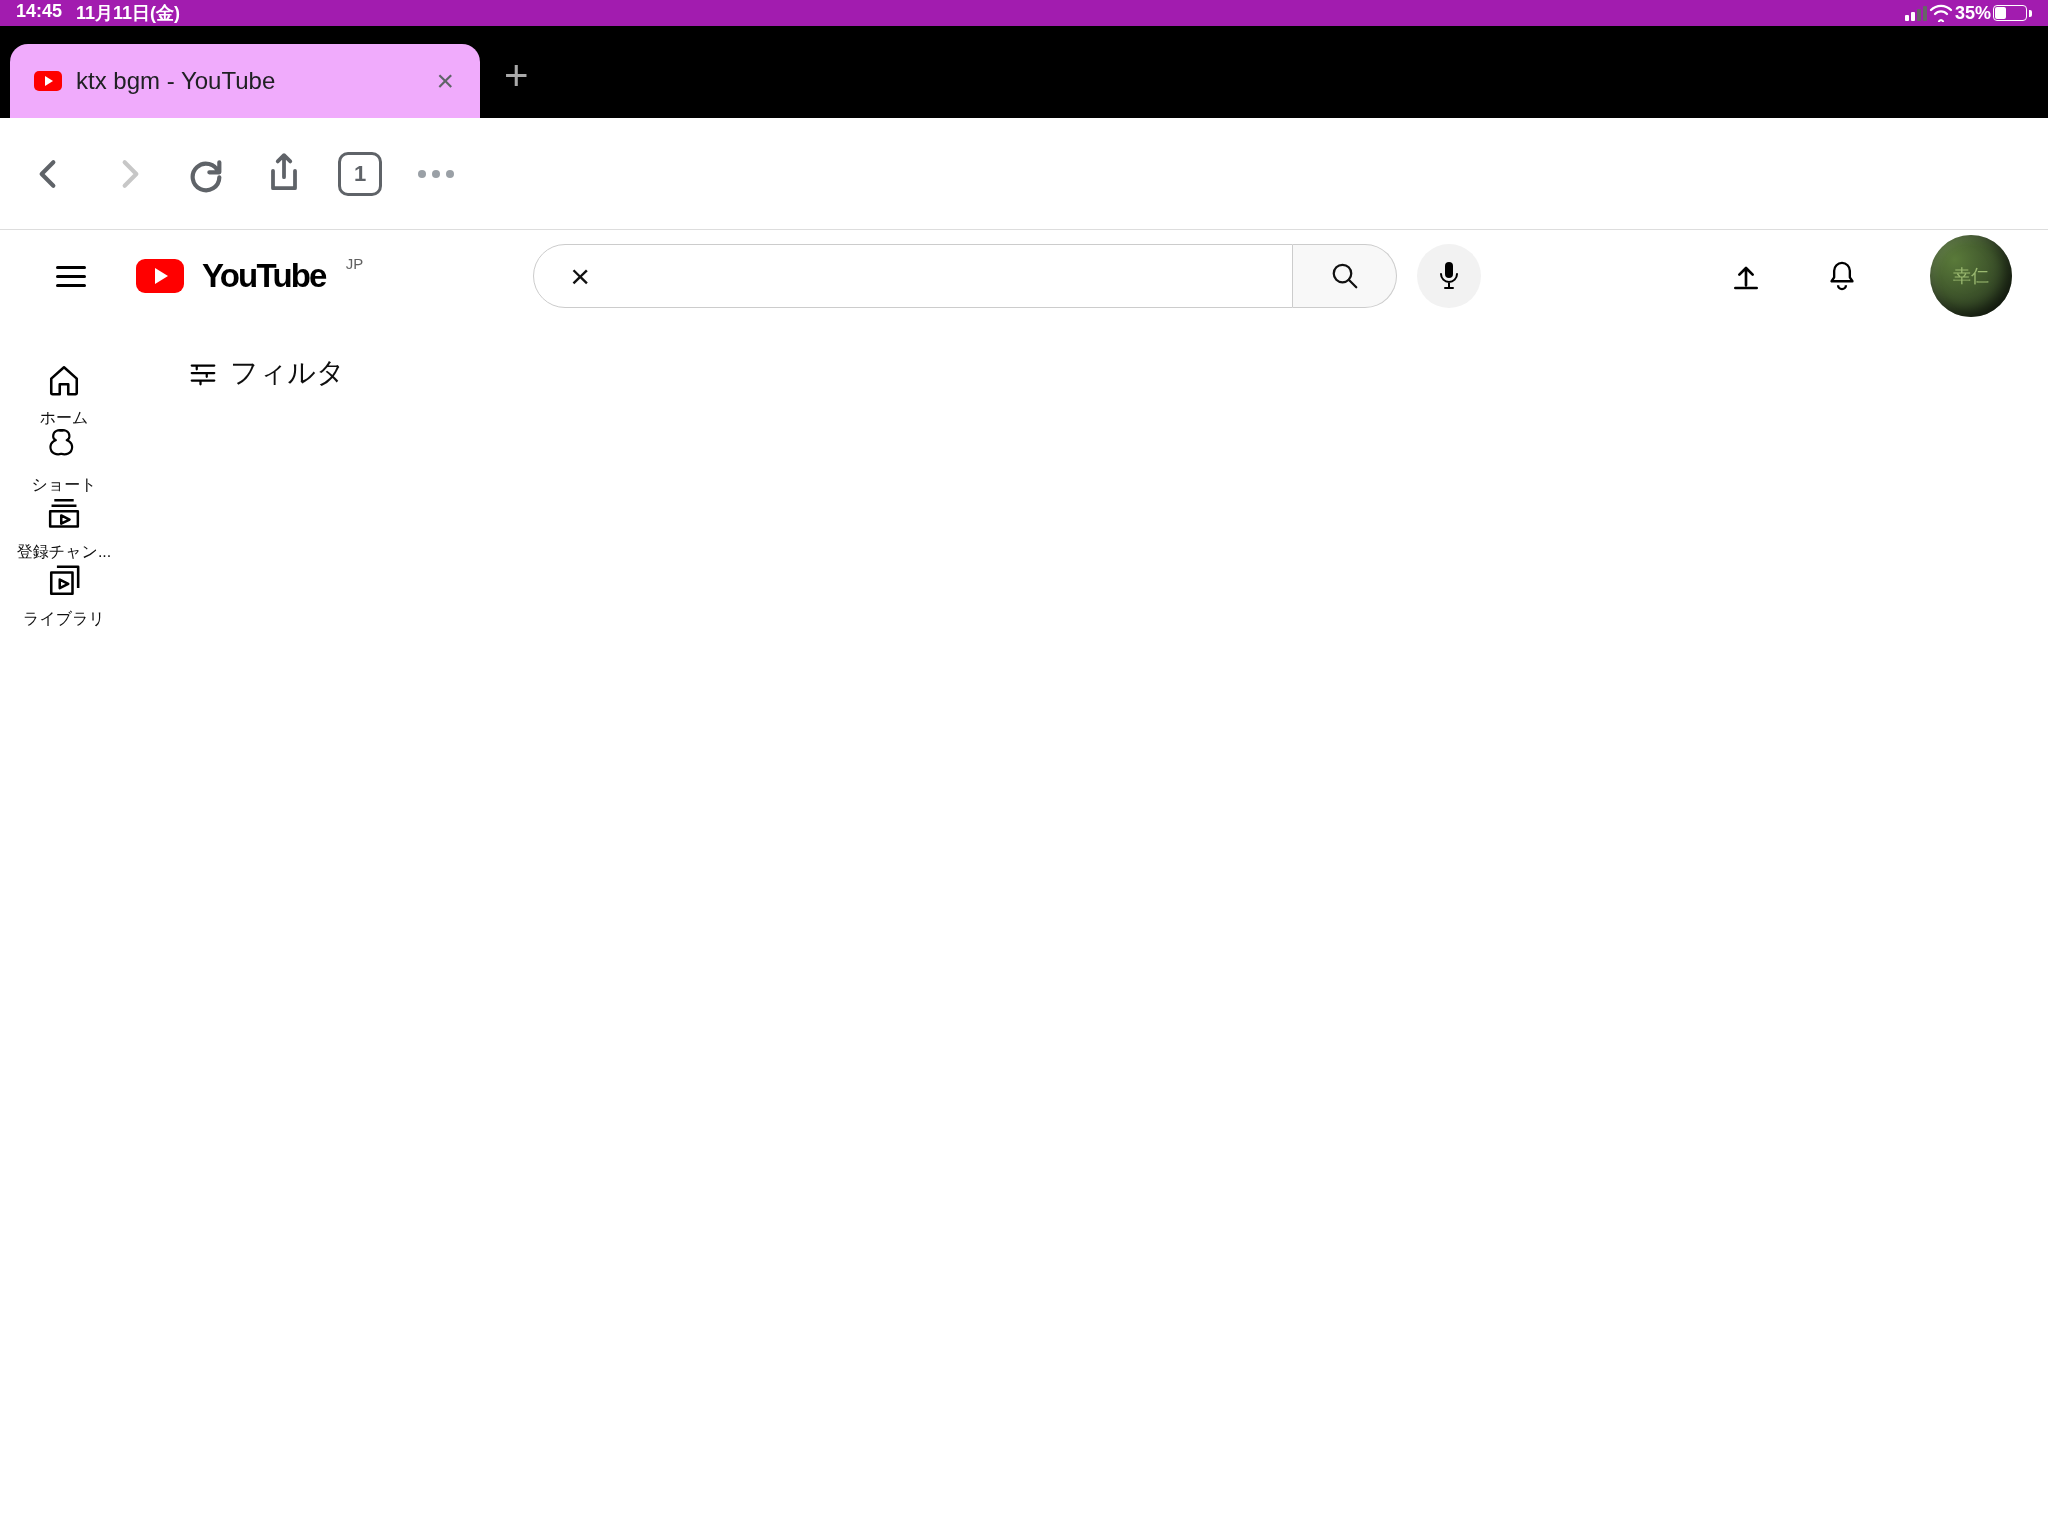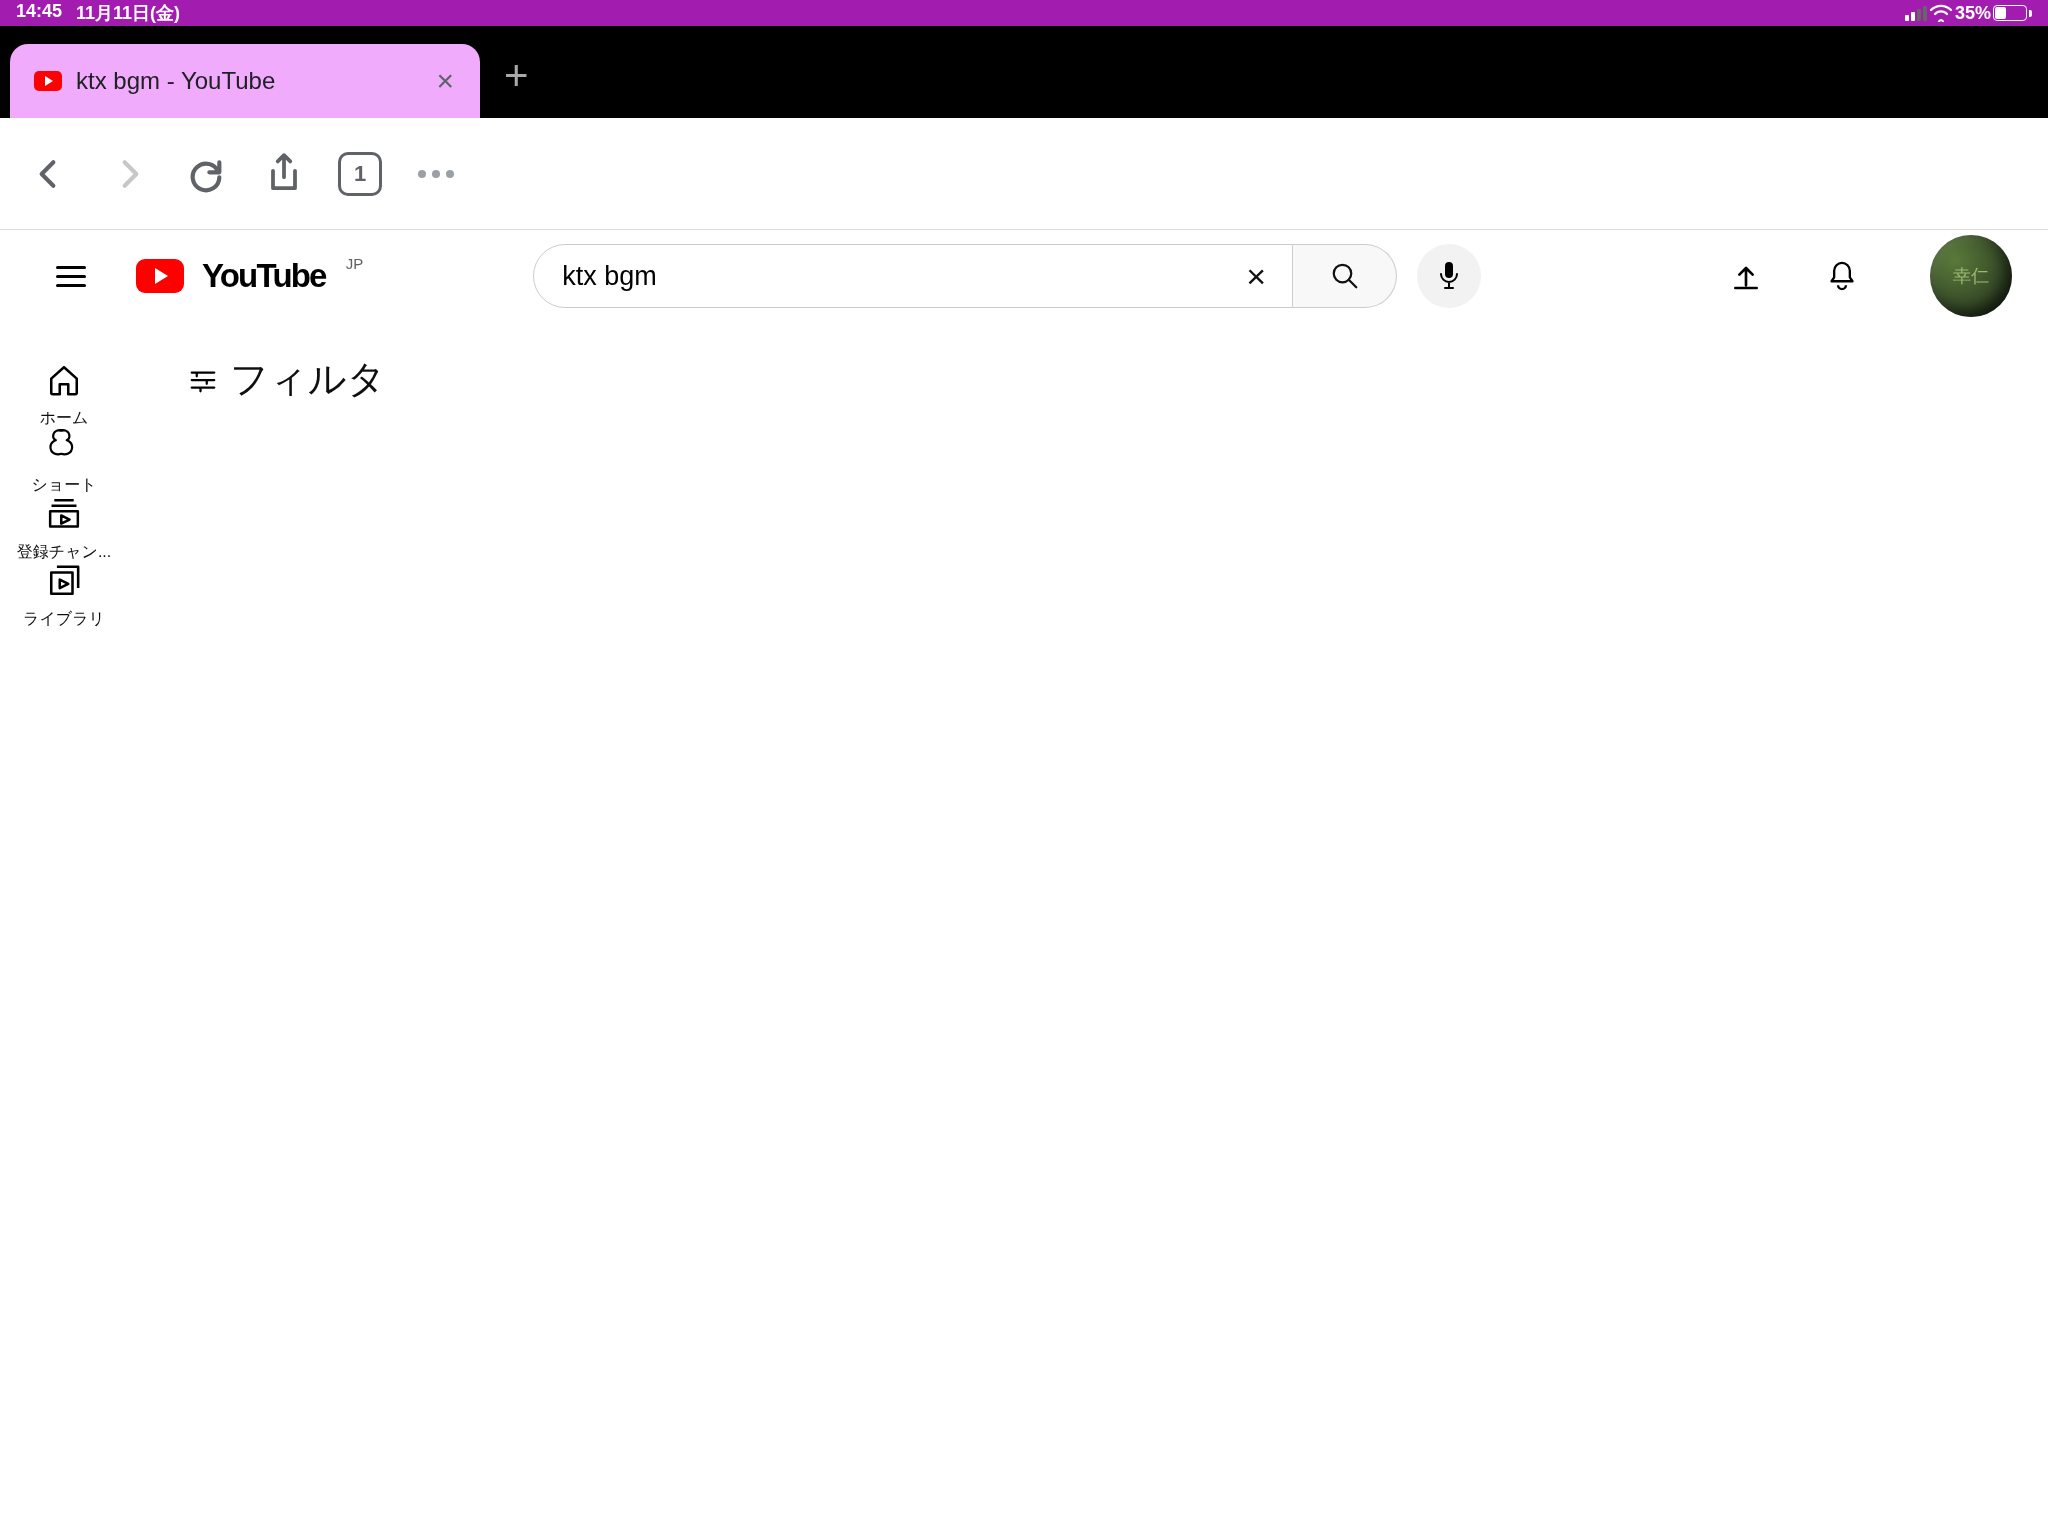--- a/index.html
+++ b/index.html
@@ -56,21 +56,21 @@
     .yt-icon-btn { width:56px; height:56px; display:flex; align-items:center; justify-content:center; cursor:pointer;}
     .yt-avatar { width:82px; height:82px; border-radius:50%; background: radial-gradient(circle at 30% 30%, #5a7a3a, #1e2a1a); display:flex; align-items:center; justify-content:center; color:#9ab870; font-size:18px; margin-left:20px; box-shadow: inset -6px -6px 14px rgba(0,0,0,0.6), inset 4px 4px 10px rgba(255,255,255,0.1);}
 
     
     .content-row { display:flex; height: calc(1536px - 26px - 92px - 112px - 92px);}
     .left-rail { width: 128px; display:flex; flex-direction:column; align-items:center; padding-top: 40px; }
     .rail-item { display:flex; flex-direction:column; align-items:center; gap:10px; cursor:pointer; width:100%;}
     .rail-label { font-size:16px; color:#0f0f0f; white-space:nowrap; max-width:110px; overflow:hidden; text-overflow:ellipsis;}
     .rail-icon { width:36px; height:36px; display:flex; align-items:center; justify-content:center;}
 
-    .filter-row { padding: 32px 0 0 60px; font-size:38px; color:#0f0f0f; display:flex; align-items:center; gap:12px;}
+    .filter-row { padding: 32px 0 0 60px; font-size:28px; color:#0f0f0f; display:flex; align-items:center; gap:12px;}
 
     
     svg { display:block; }
   </style>
 </head>
 <body>
 
 <div class="status-bar">
   <div class="status-left">
     <span>14:45</span>
@@ -146,21 +146,20 @@
       <span></span>
       <span></span>
     </div>
   <div class="yt-logo">
     <span class="yt-mark"></span>
     <span class="yt-word">YouTube</span>
     <span class="yt-jp">JP</span>
   </div>
   <div class="yt-search-wrap">
     <div class="yt-search">
-      <input type="text" value="ktx bgm" placeholder="検索" style="">
       <span class="yt-clear">×</span>
     </div>
     <div class="yt-search-btn">
       <svg width="30" height="30" viewBox="0 0 24 24">
           <circle cx="10" cy="10" r="7" fill="none" stroke="#111" stroke-width="1.8"></circle>
           <path d="M15 15l6 6" stroke="#111" stroke-width="1.8" stroke-linecap="round"></path>
         </svg>
     </div>
     <div class="yt-voice">
       <svg width="24" height="32" viewBox="0 0 24 32">

